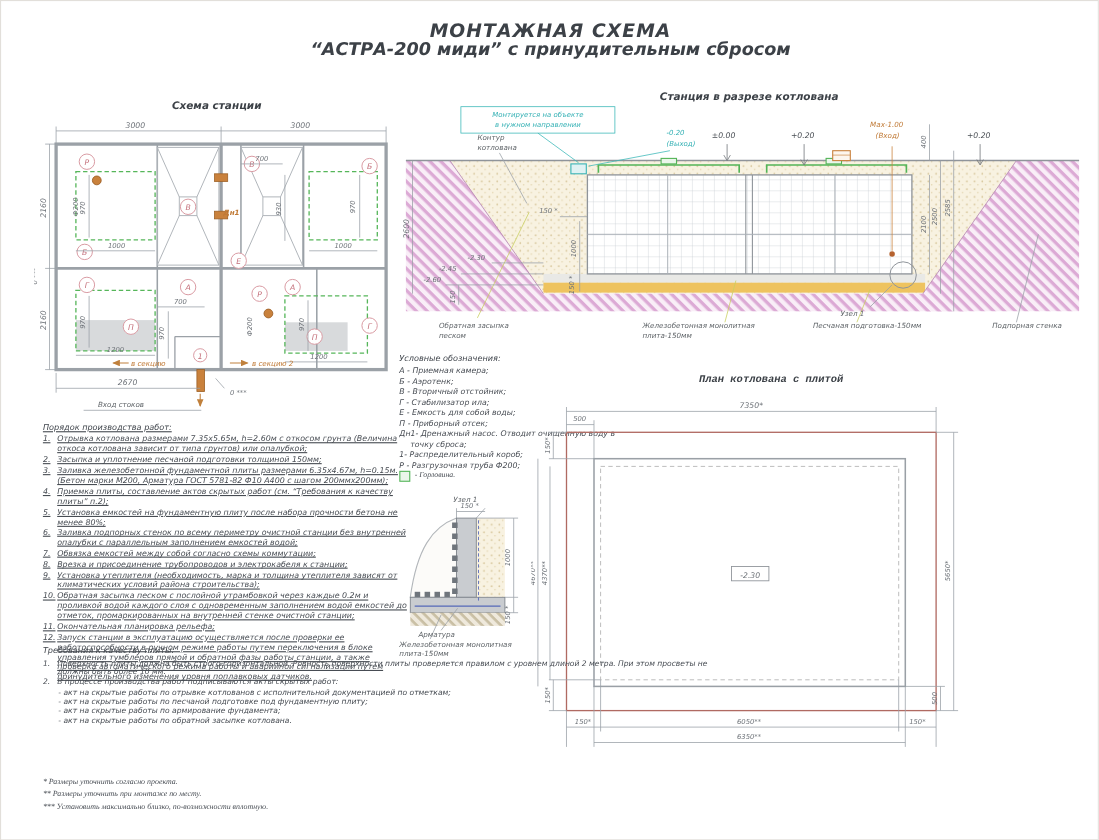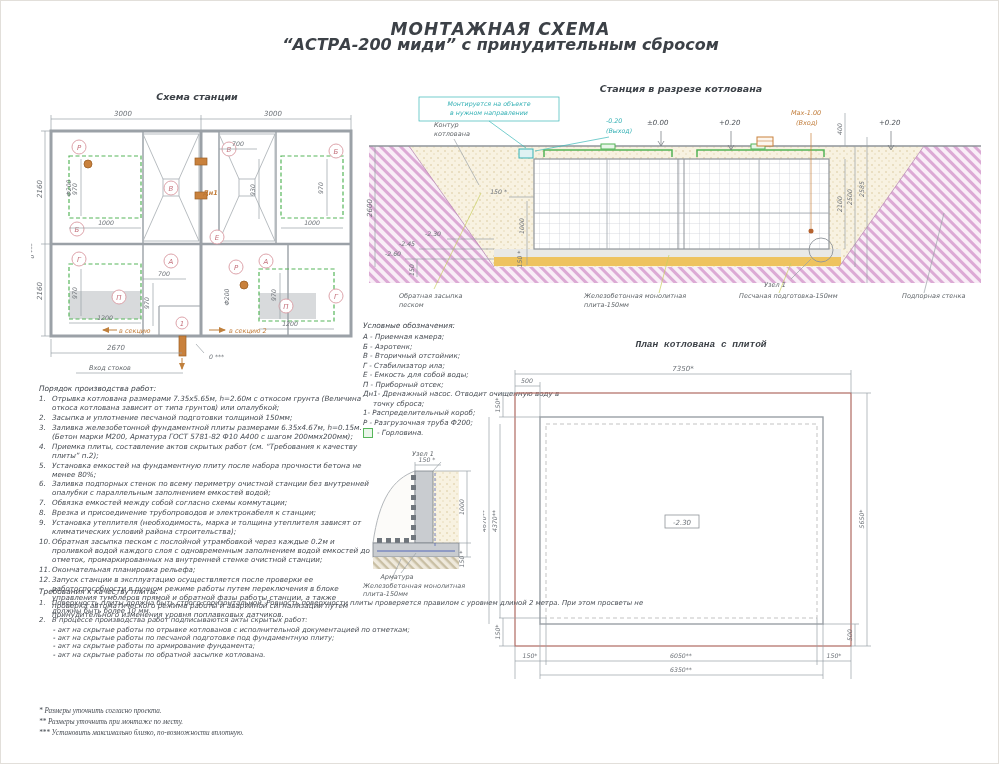--- a/index.html
+++ b/index.html
@@ -14,21 +14,21 @@
   .body-block{font-size:7.2px;line-height:1.24;color:#474c53;}
   .blk-title{font-size:7.4px;color:#3f444b;margin-bottom:2px;}
   .wo-row{display:flex;margin-bottom:1px;}
   .wo-num{width:13px;flex:none;}
   .wo-txt{flex:1;}
   .act{padding-left:14px;}
   .hang{padding-left:10px;text-indent:-10px;}
   .fnote{margin-bottom:2px;font-family:Liberation Serif, serif;}
   .legend{font-size:7.1px;line-height:1.35;color:#474c53;}
   .legend .blk-title{margin-bottom:1px;}
-  .lg-row{display:flex;align-items:center;gap:4px;}
+  .lg-row{display:flex;align-items:center;gap:4px;font-family:Liberation Serif, serif;}
   .lg-sq{width:8px;height:8px;border:1.3px solid #56b65a;background:#eaf6ea;flex:none;display:inline-block;}
   svg text{font-family:"DejaVu Sans",sans-serif;font-style:italic;}
   .td{fill:#6d7278;font-size:7px;}
   .td6{fill:#6d7278;font-size:6.2px;}
   .tp{fill:#c4707b;font-size:7px;}
   .to{fill:#c07a36;font-size:6.5px;}
   .tt{fill:#33b0b4;font-size:6.3px;}
   .tg{fill:#5f6468;font-size:6.5px;}
   .tk{fill:#4a4f55;font-size:7px;}
 </style>
@@ -415,21 +415,21 @@
       <line x1="30" y1="134" x2="40" y2="112"></line>
     </g>
     <text x="66" y="15" class="td6" text-anchor="middle">150 *</text>
     <text x="103" y="60" class="td6" text-anchor="middle" transform="rotate(-90 103 60)">1000</text>
     <text x="103" y="112" class="td6" text-anchor="middle" transform="rotate(-90 103 112)">150 *</text>
     <text x="36" y="132" class="tg" text-anchor="middle">Арматура</text>
     <text x="2" y="141" class="tg">Железобетонная монолитная</text>
     <text x="2" y="149" class="tg">плита-150мм</text>
   </svg>
 
-  <div class="abs body-block" style="left:38px;top:383px;width:332px;">
+  <div class="abs body-block" style="left:38px;top:383px;width:332px;text-decoration:underline;">
     <div class="blk-title">Порядок производства работ:</div>
     <div class="wo-row">
         <span class="wo-num">1.</span>
         <span class="wo-txt">Отрывка котлована размерами 7.35х5.65м, h=2.60м с откосом грунта (Величина откоса котлована зависит от типа грунтов) или опалубкой;</span>
       </div>
     <div class="wo-row">
         <span class="wo-num">2.</span>
         <span class="wo-txt">Засыпка и уплотнение песчаной подготовки толщиной 150мм;</span>
       </div>
     <div class="wo-row">

